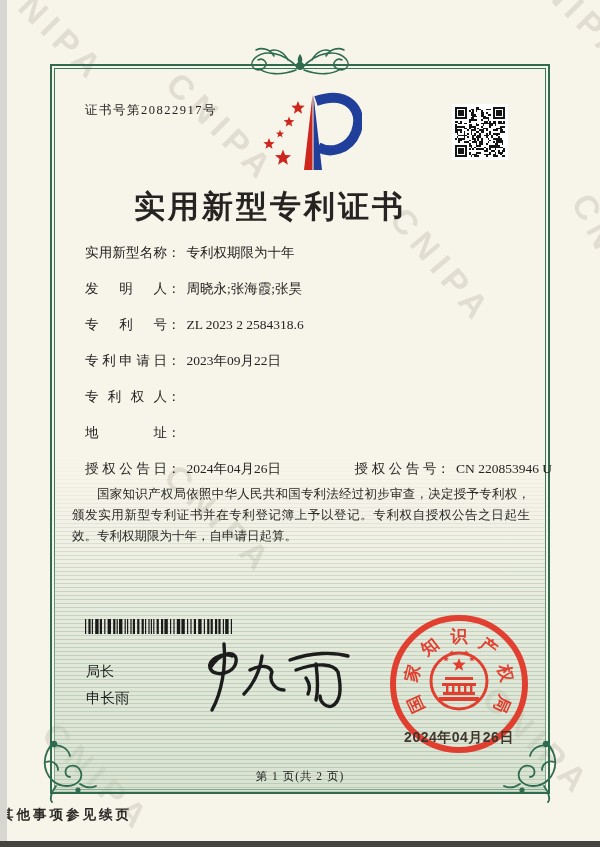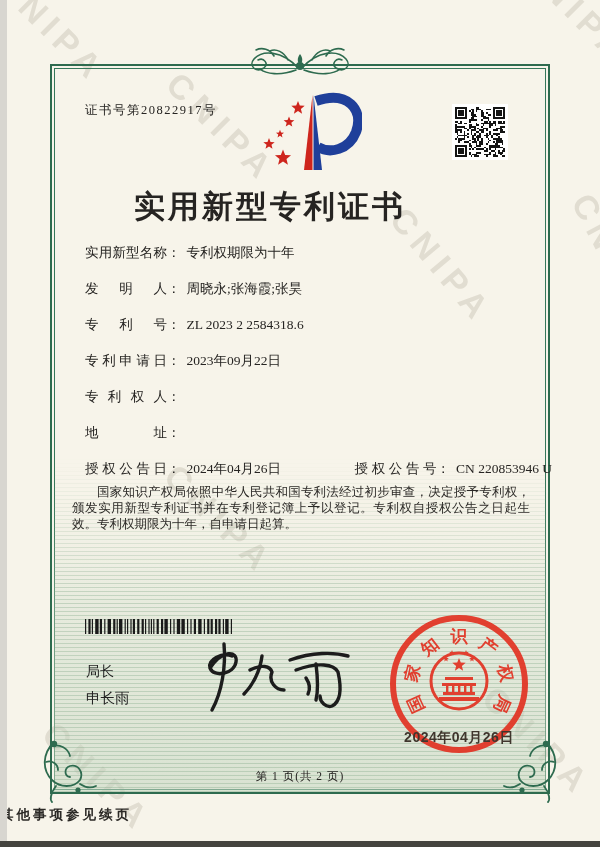--- a/index.html
+++ b/index.html
@@ -36,21 +36,21 @@
   .qr-box{left:452px;top:104px;width:56px;height:56px;background:#fff;padding:3px;box-sizing:border-box;}
   .title{left:0;top:186px;width:540px;text-align:center;font-size:31px;font-weight:bold;letter-spacing:3px;}
 
   .fields{left:85px;top:242px;width:436px;font-size:13.5px;}
   .f-row{display:flex;line-height:21px;margin-bottom:15px;white-space:nowrap;}
   .f-label{display:inline-block;width:82px;text-align:justify;text-align-last:justify;text-justify:inter-character;flex:none;}
   .f-colon{flex:none;margin-right:6px;}
   .f-value{flex:none;}
   .f-value.fixed{width:168px;}
 
-  .legal{left:72px;top:484px;width:458px;font-size:12.5px;line-height:16px;text-align:justify;color:#2b2926;}
+  .legal{left:72px;top:484px;width:458px;font-size:12.5px;line-height:21px;text-align:justify;color:#2b2926;}
   .legal p{margin:0 0 3px 0;text-indent:2em;}
 
   .barcode{left:85px;top:619px;width:148px;height:15px;}
 
   .sign-title{left:86px;top:663px;font-family:"Liberation Sans","DejaVu Sans",sans-serif;font-size:14px;color:#222;}
   .sign-name{left:86px;top:689px;font-family:"Liberation Sans","DejaVu Sans",sans-serif;font-size:14.5px;color:#222;}
   .signature{left:188px;top:636px;width:165px;height:88px;}
 
   .seal{left:386px;top:611px;width:146px;height:146px;}
 

